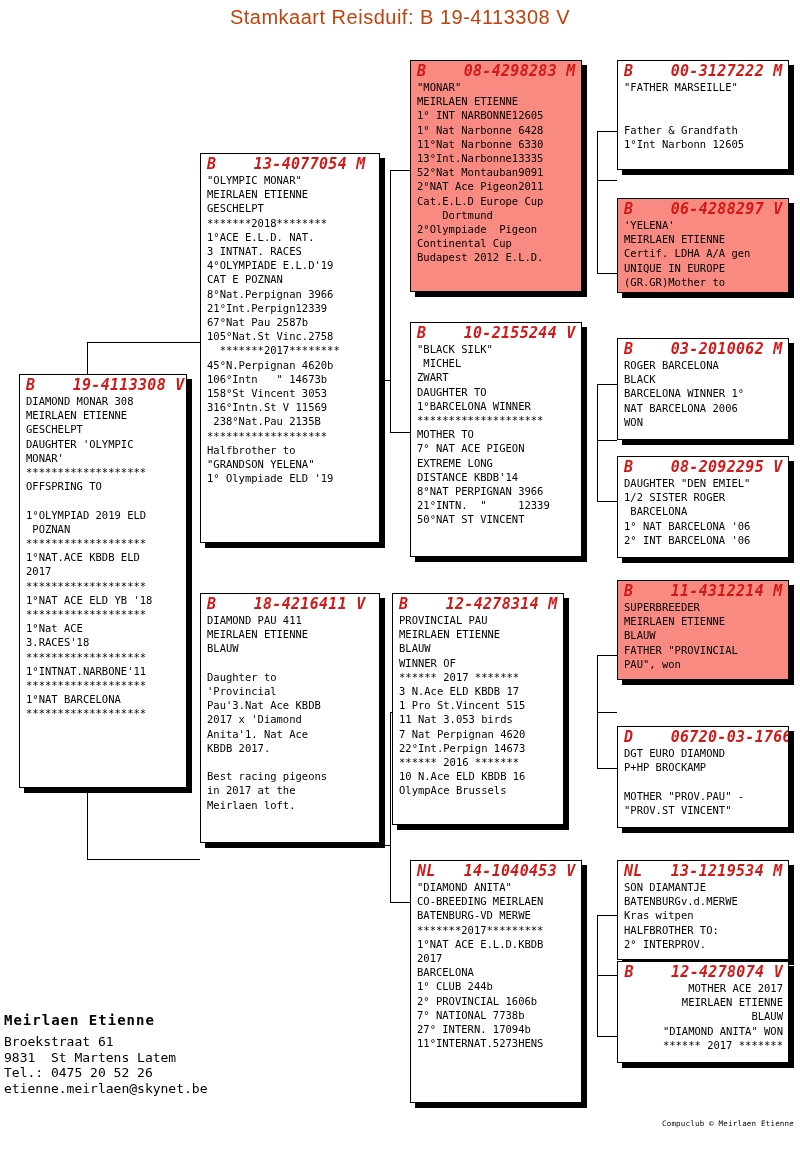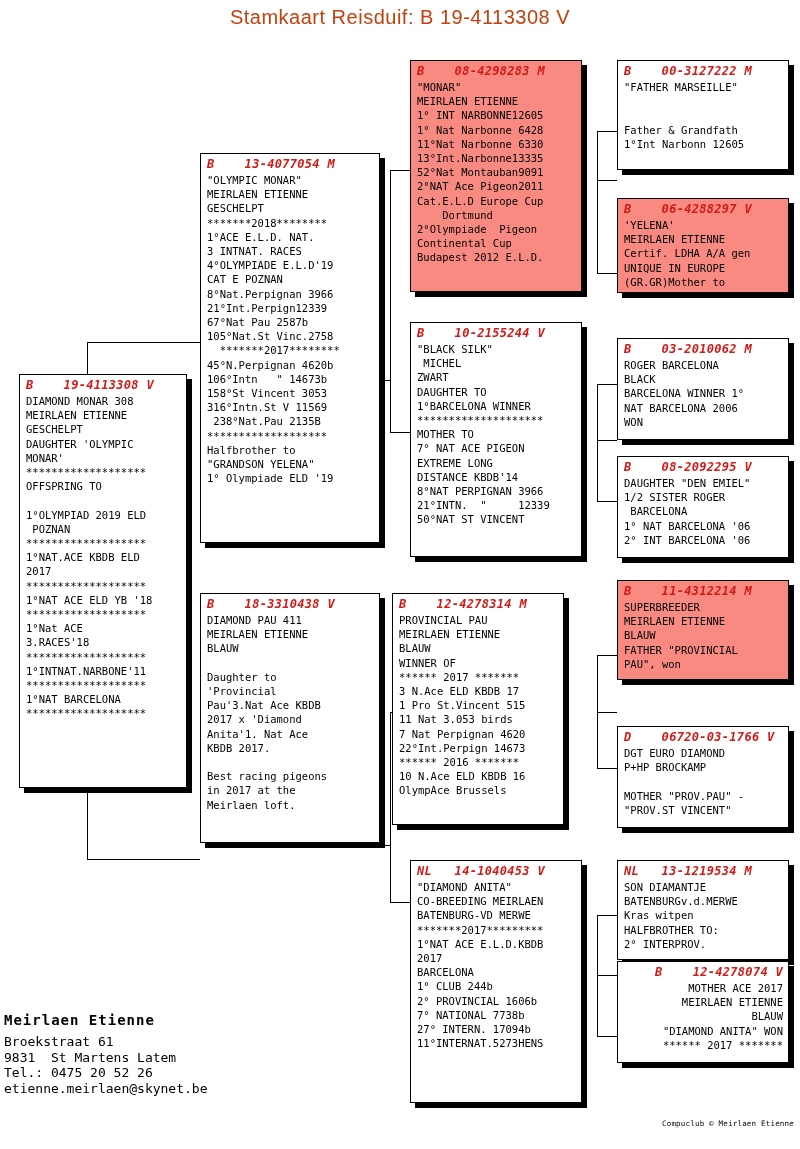--- a/index.html
+++ b/index.html
@@ -25,21 +25,21 @@
     position:absolute;
     border:1px solid #000;
     background:#ffffff;
     box-sizing:border-box;
     box-shadow:5px 5px 0 0 #000;
     padding:3px 5px 3px 6px;
     overflow:hidden;
   }
   .card.pink{background:#f98a82;}
   .card .hdr{
-    font-size:12px;font-weight:bold;font-style:italic;color:#d11a17;
+    font-size:15px;font-weight:bold;font-style:italic;color:#d11a17;
     letter-spacing:.3px;white-space:pre;line-height:15px;
     margin-bottom:1px;
   }
   .card .body{
     font-size:10.5px;color:#000;white-space:pre;line-height:14.2px;
     letter-spacing:0px;
   }
 
   
   .breeder-name{
@@ -150,21 +150,21 @@
 158°St Vincent 3053
 316°Intn.St V 11569
  238°Nat.Pau 2135B
 *******************
 Halfbrother to
 "GRANDSON YELENA"
 1° Olympiade ELD '19</div>
   </div>
 
   <div class="card" style="left:200px;top:593px;width:180px;height:250px;">
-    <div class="hdr">B    18-3310438 V</div>
+    <div class="hdr">B    18-4216411 V</div>
     <div class="body">DIAMOND PAU 411
 MEIRLAEN ETIENNE
 BLAUW
 
 Daughter to
 'Provincial
 Pau'3.Nat Ace KBDB
 2017 x 'Diamond
 Anita'1. Nat Ace
 KBDB 2017.

